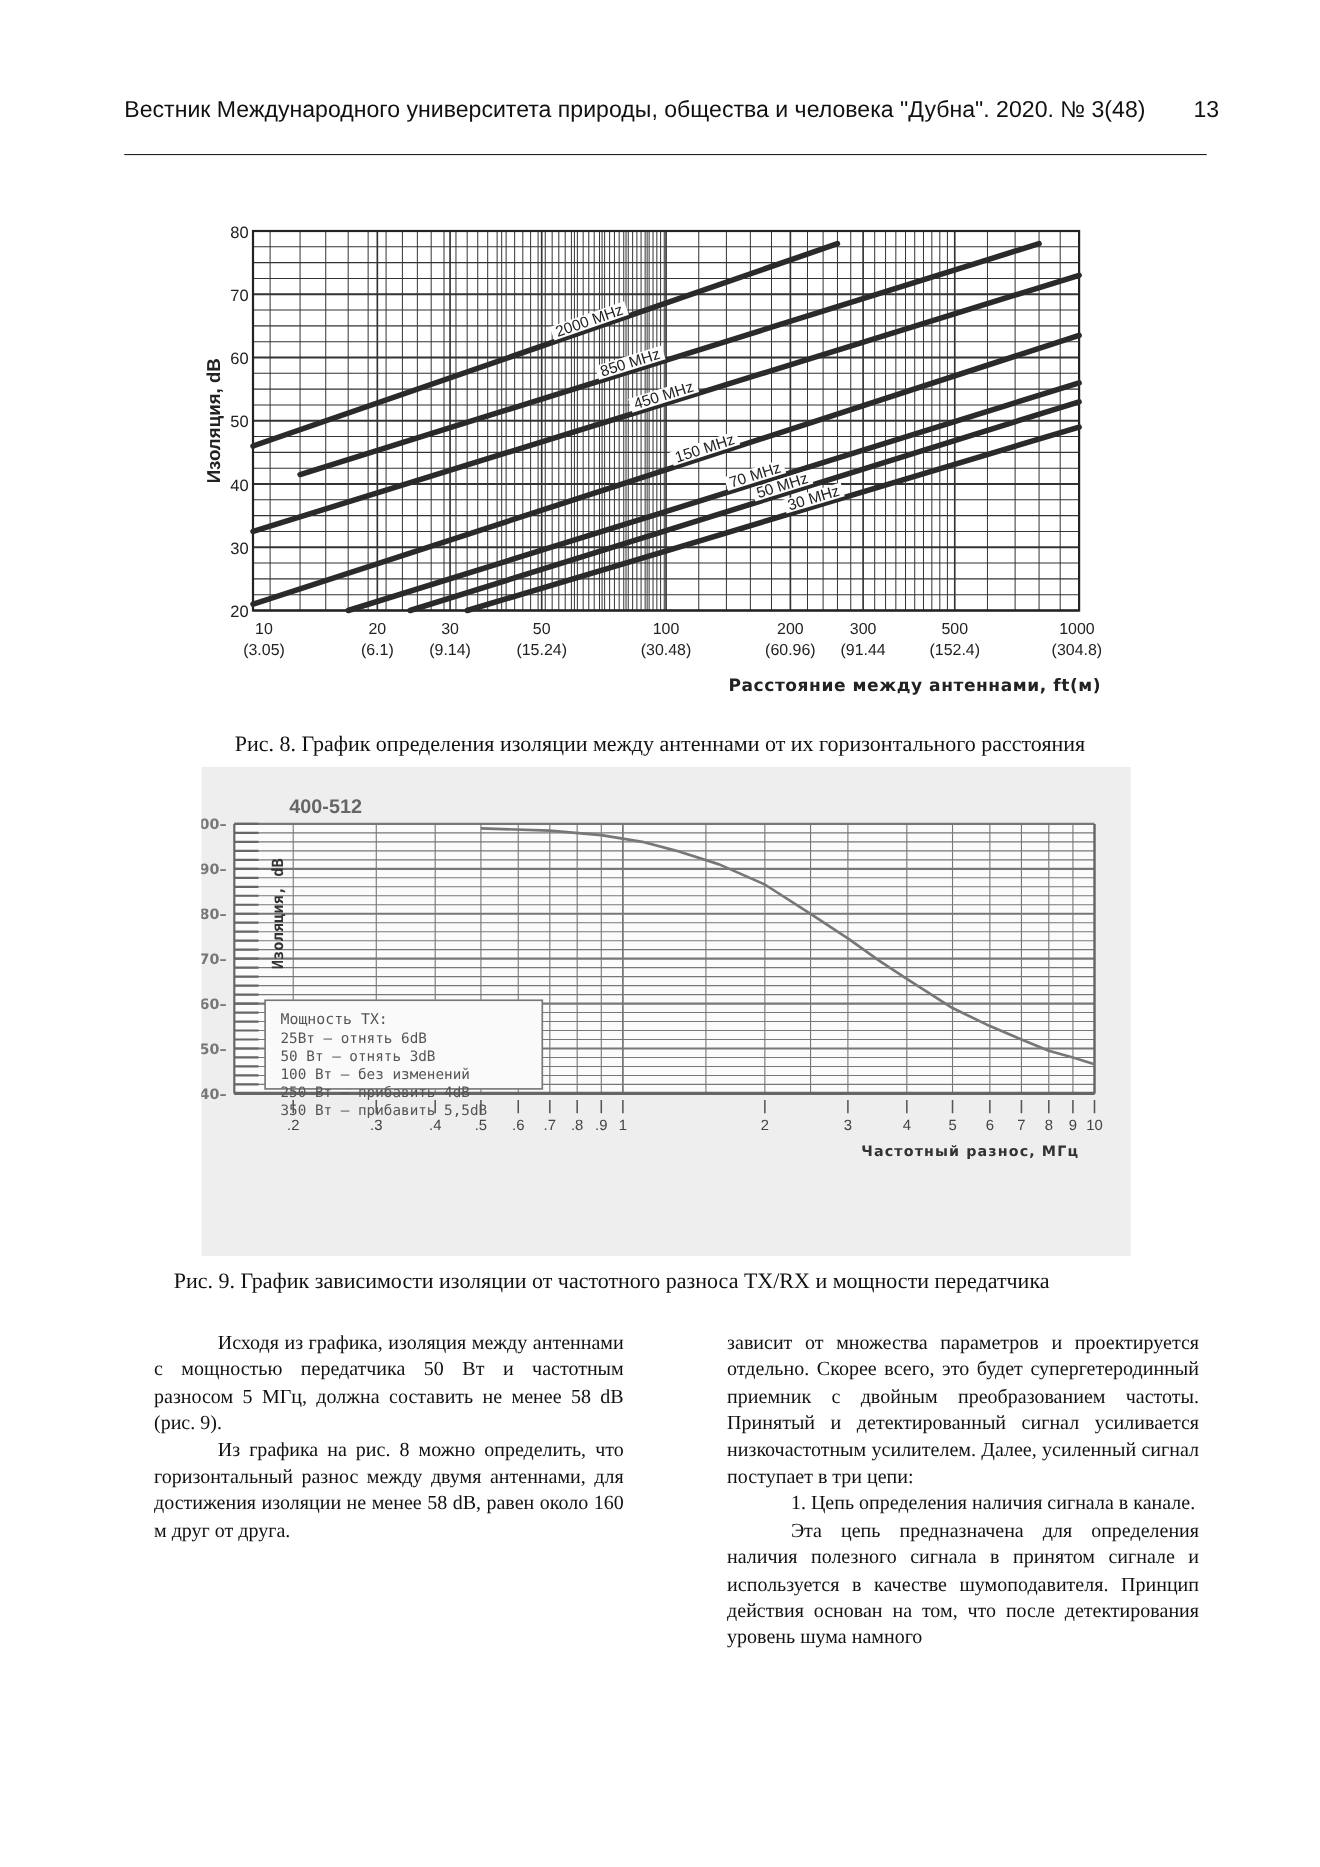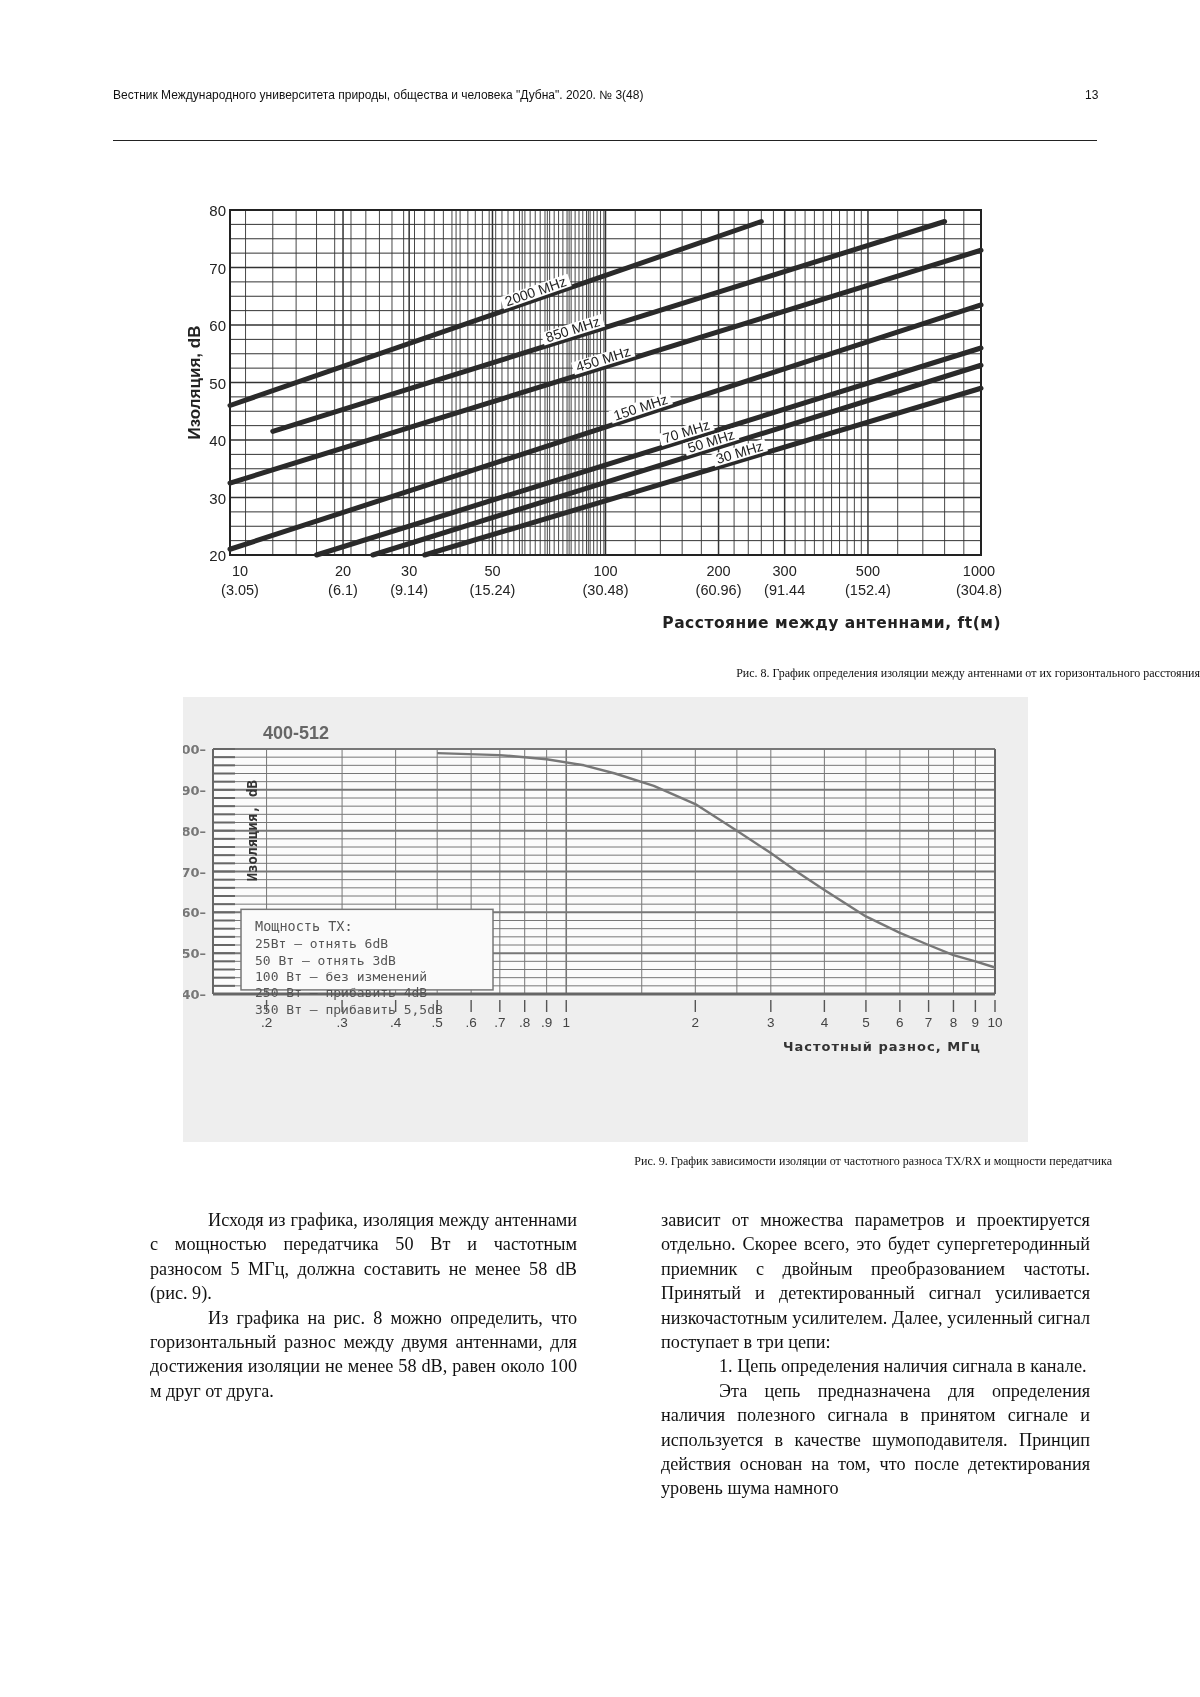--- a/index.html
+++ b/index.html
@@ -1,22 +1,22 @@
 <!DOCTYPE html>
 <html><head>
 <meta charset="utf-8">
 <style>
   html, body { margin: 0; padding: 0; background: #ffffff; }
   body { width: 1200px; height: 1697px; position: relative; overflow: hidden; color: #111; }
-  .running-head { position: absolute; left: 113px; top: 88px; width: 960px; font-family: "Liberation Sans", sans-serif; font-size: 12px; color: #111; white-space: nowrap; }
+  .running-head { position: absolute; left: 113px; top: 88px; width: 960px; font-family: "Liberation Sans", sans-serif; font-size: 21px; color: #111; white-space: nowrap; }
   .running-head .pg { position: absolute; left: 972px; top: 0; }
   .head-rule { position: absolute; left: 113px; top: 140px; width: 984px; height: 0; border-top: 1px solid #222; }
   .fig { position: absolute; }
   .fig svg { display: block; }
-  .caption { position: absolute; font-family: "Liberation Serif", serif; font-size: 12px; color: #111; white-space: nowrap; text-align: right; }
+  .caption { position: absolute; font-family: "Liberation Serif", serif; font-size: 20px; color: #111; white-space: nowrap; text-align: center; }
   .col { position: absolute; font-family: "Liberation Serif", serif; font-size: 18.2px; line-height: 24.4px; color: #111; text-align: justify; }
   .col p { margin: 0; text-indent: 58px; }
   .col p.noindent { text-indent: 0; }
 </style>
 </head>
 <body>
 
 <div class="running-head">
   <span>Вестник Международного университета природы, общества и человека "Дубна". 2020. № 3(48)</span>
   <span class="pg">13</span>
@@ -338,21 +338,21 @@
       <text x="72" y="234.33333333333334" font-family="DejaVu Sans Mono, monospace" font-size="13.5" fill="#555">Мощность TX:</text>
       <text x="72" y="251.33333333333334" font-family="DejaVu Sans Mono, monospace" font-size="13" fill="#555">25Вт — отнять 6dB</text>
       <text x="72" y="267.6333333333333" font-family="DejaVu Sans Mono, monospace" font-size="13" fill="#555">50 Вт — отнять 3dB</text>
       <text x="72" y="283.93333333333334" font-family="DejaVu Sans Mono, monospace" font-size="13" fill="#555">100 Вт — без изменений</text>
       <text x="72" y="300.23333333333335" font-family="DejaVu Sans Mono, monospace" font-size="13" fill="#555">250 Вт — прибавить 4dB</text>
       <text x="72" y="316.53333333333336" font-family="DejaVu Sans Mono, monospace" font-size="13" fill="#555">350 Вт — прибавить 5,5dB</text>
     </svg>
 </div>
 <div class="caption" style="left:0; width:1112px; top:1154px;">Рис. 9. График зависимости изоляции от частотного разноса TX/RX и мощности передатчика</div>
 
-<div class="col" style="left:150px; top:1208px; width:427px;">
+<div class="col" style="left:140px; top:1208px; width:427px;">
   <p>Исходя из графика, изоляция между антеннами с мощностью передатчика 50 Вт и частотным разносом 5 МГц, должна составить не менее 58 dB (рис. 9).</p>
-  <p>Из графика на рис. 8 можно определить, что горизонтальный разнос между двумя антеннами, для достижения изоляции не менее 58 dB, равен около 100 м друг от друга.</p>
+  <p>Из графика на рис. 8 можно определить, что горизонтальный разнос между двумя антеннами, для достижения изоляции не менее 58 dB, равен около 160 м друг от друга.</p>
 </div>
 <div class="col" style="left:661px; top:1208px; width:429px;">
   <p class="noindent">зависит от множества параметров и проектируется отдельно. Скорее всего, это будет супергетеродинный приемник с двойным преобразованием частоты. Принятый и детектированный сигнал усиливается низкочастотным усилителем. Далее, усиленный сигнал поступает в три цепи:</p>
   <p>1. Цепь определения наличия сигнала в канале.</p>
   <p>Эта цепь предназначена для определения наличия полезного сигнала в принятом сигнале и используется в качестве шумоподавителя. Принцип действия основан на том, что после детектирования уровень шума намного</p>
 </div>
 
 </body></html>

